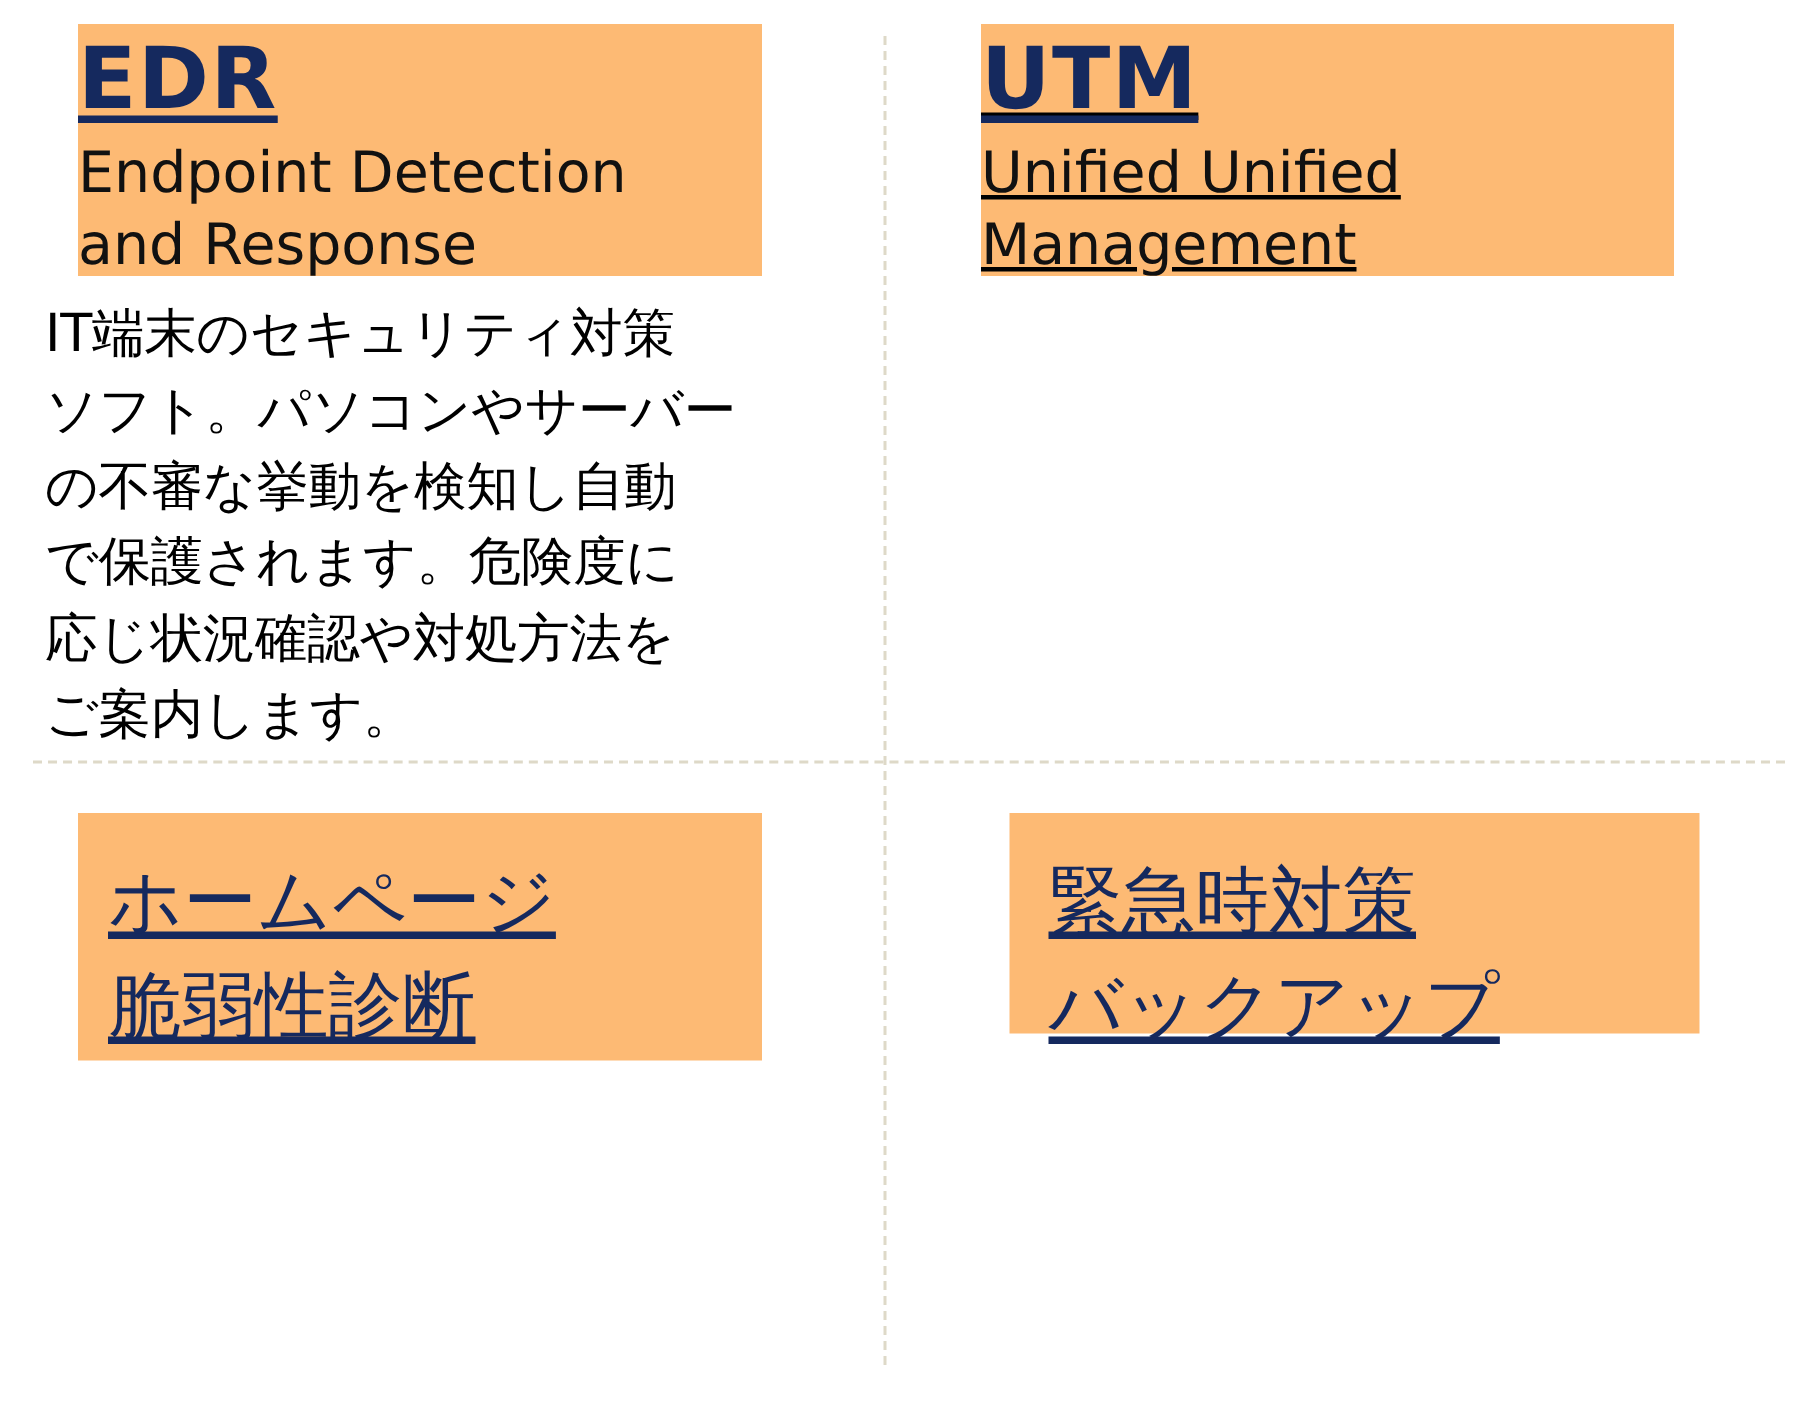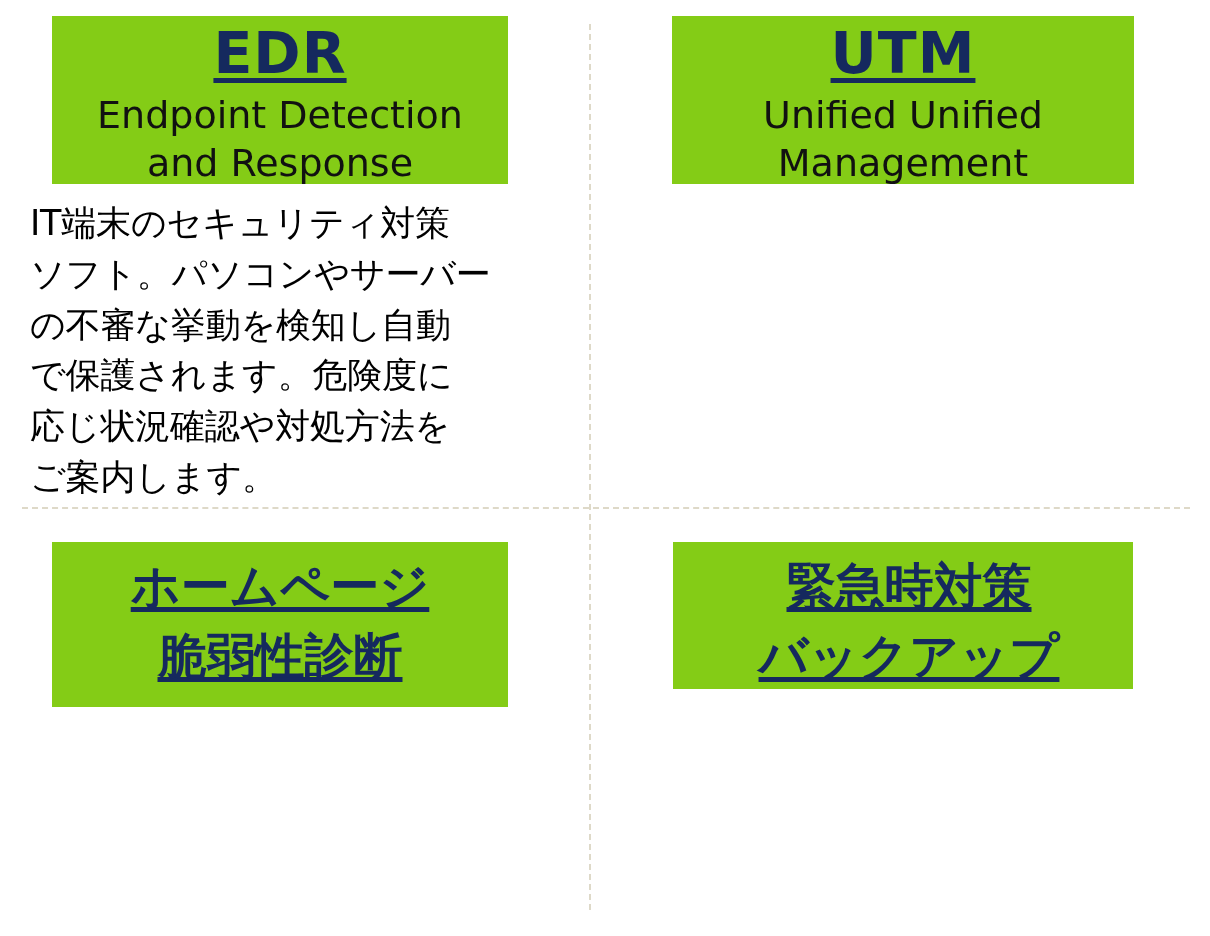--- a/index.html
+++ b/index.html
@@ -47,27 +47,26 @@
     box-sizing: border-box;
   }
   .cell-tl { left: 0;     top: 0;     width: 589px; height: 507px; }
   .cell-tr { left: 591px; top: 0;     width: 619px; height: 507px; }
   .cell-bl { left: 0;     top: 509px; width: 589px; height: 427px; }
   .cell-br { left: 591px; top: 509px; width: 619px; height: 427px; }
 
   
   .banner {
     position: absolute;
-    background: #84cc16;
+    background: #fdba74;
     box-sizing: border-box;
-    text-align: center;
     overflow: visible;
   }
   .banner-tl { left: 52px;  top: 16px;  width: 456px; height: 168px; }
-  .banner-tr { left: 81px;  top: 16px;  width: 462px; height: 168px; }
+  .banner-tr { left: 63px;  top: 16px;  width: 462px; height: 168px; text-decoration: underline; }
   .banner-bl { left: 52px;  top: 33px;  width: 456px; height: 165px; }
   .banner-br { left: 82px;  top: 33px;  width: 460px; height: 147px; }
 
   
   .acronym {
     font-size: 57px;
     font-weight: bold;
     color: #15295e;
     letter-spacing: 1px;
     line-height: 1.0;
@@ -82,29 +81,30 @@
     font-weight: normal;
     color: #111111;
     line-height: 1.27;
     padding-top: 9px;
     white-space: pre-line;
   }
 
   
   .jp-title {
     font-size: 49px;
-    font-weight: bold;
+    font-weight: normal;
     color: #15295e;
     line-height: 1.42;
-    padding-top: 10px;
+    padding-top: 24px;
     white-space: pre-line;
     text-decoration: underline;
     text-underline-offset: 4px;
     text-decoration-thickness: 5px;
     letter-spacing: 0px;
+    margin-left: 20px;
   }
   .jp-title.overflow {
     position: relative;
     left: 6px;
     white-space: pre-line;
   }
 
   
   .body-text {
     position: absolute;

